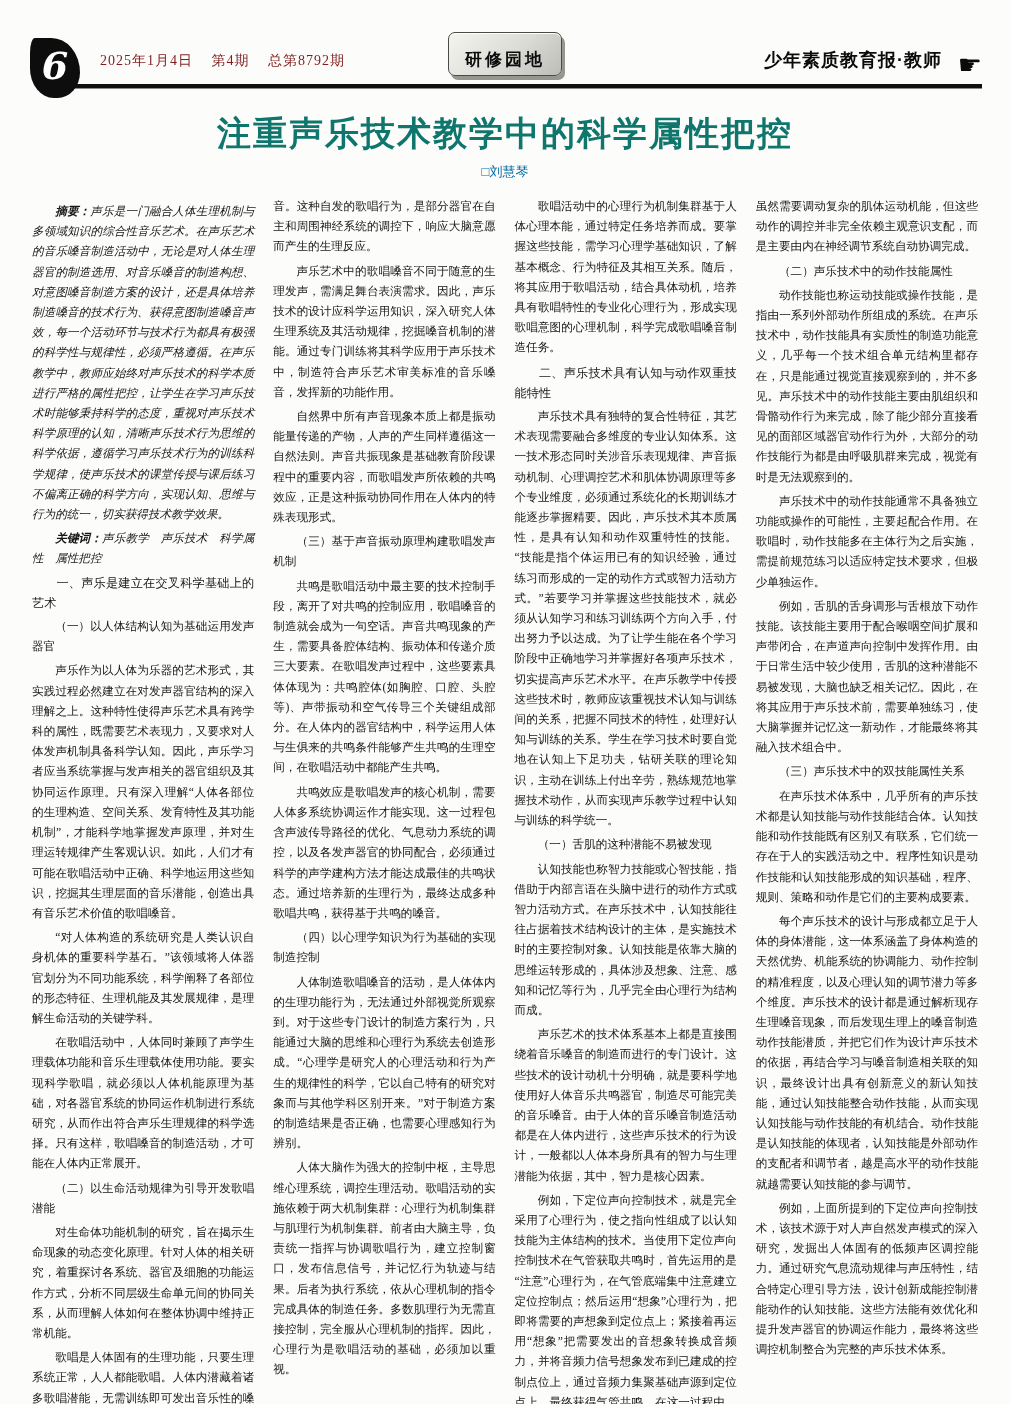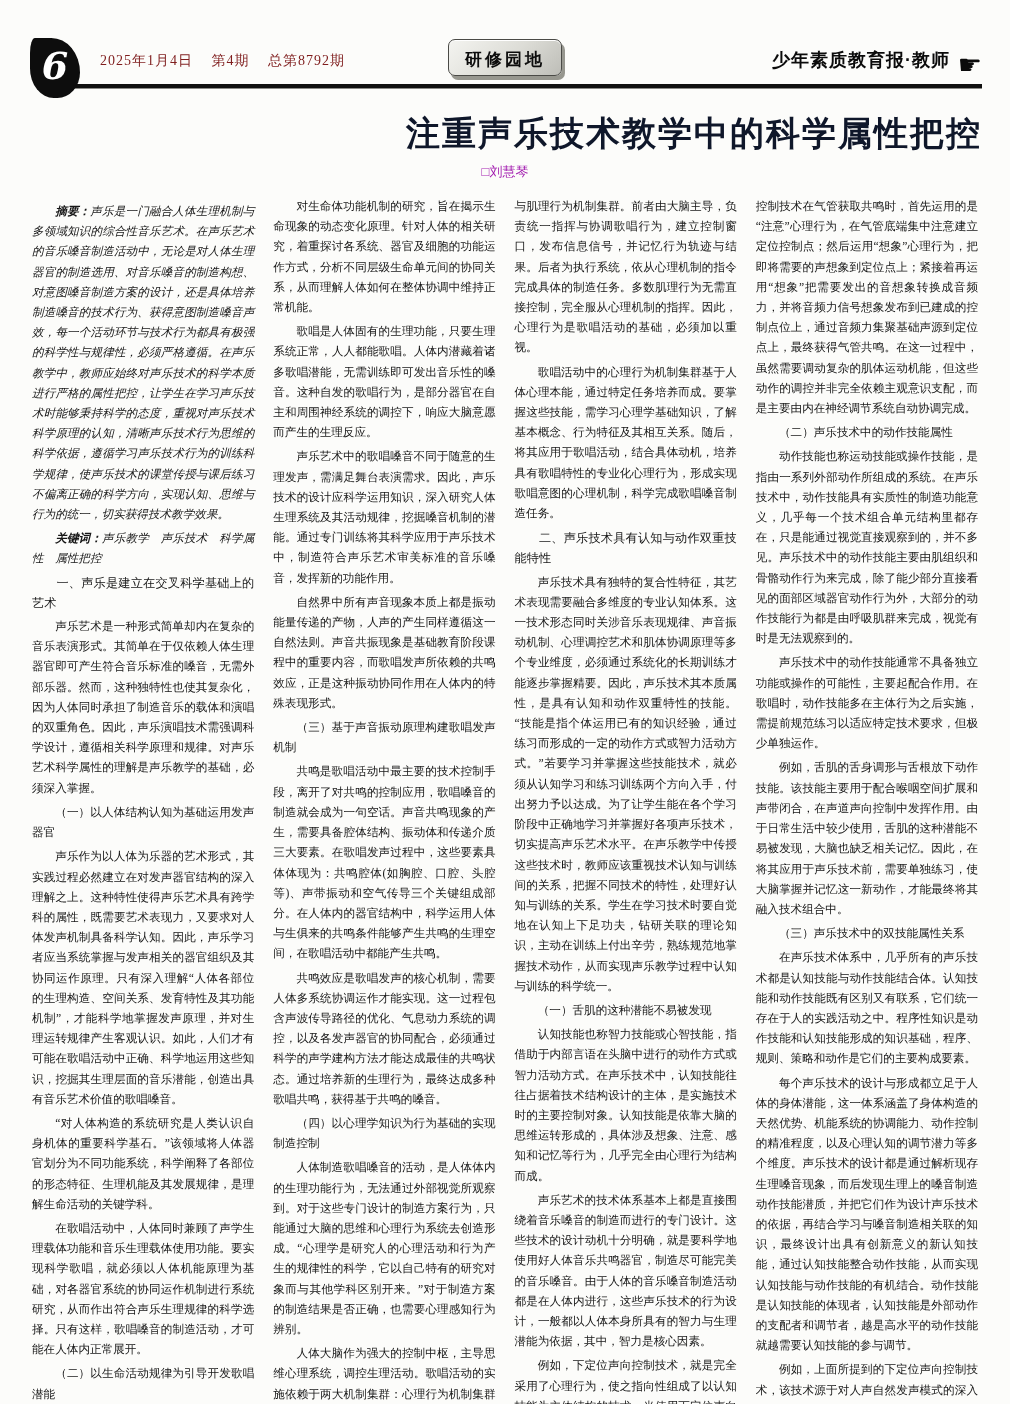--- a/index.html
+++ b/index.html
@@ -29,54 +29,54 @@
     transform:translateY(-2px);
   }
   .date-line{
     position:absolute;left:72px;bottom:14px;
     font-size:14px;letter-spacing:1px;color:#7f1d1d;
     font-family:"Liberation Serif",serif;
   }
   .date-line span{margin-right:14px;}
   .column-badge{
     position:absolute;left:50%;transform:translateX(-50%);bottom:8px;
-    padding:8px 16px 4px;
+    padding:15px 16px 4px;
     font-size:17px;font-weight:bold;letter-spacing:3px;color:#0c0c0c;
     font-family:"Liberation Sans",sans-serif;
     background:linear-gradient(135deg,#f4f4f0 0%,#dcdcd6 55%,#bdbdb7 100%);
     border:1px solid #4a4a46;
     border-radius:7px;
     box-shadow:3px 4px 0 #97978f, inset 0 1px 0 #ffffff;
   }
   .masthead-right{
-    position:absolute;right:32px;bottom:12px;
+    position:absolute;right:40px;bottom:12px;
     font-size:18px;font-weight:bold;letter-spacing:1px;color:#0b0b0b;
     font-family:"Liberation Sans",sans-serif;
     white-space:nowrap;
   }
   .hand-icon{
     position:absolute;right:0px;bottom:6px;
     font-size:27px;line-height:1;color:#0b0b0b;
     font-family:"DejaVu Sans",sans-serif;
   }
   .header-rule{
     height:4px;background:#101010;
     border-bottom:1px solid #8a8a86;
     margin-left:34px;
   }
   
   .article-title{
     margin:22px 0 6px;
-    text-align:right;
+    text-align:center;
     font-family:"Liberation Sans","DejaVu Sans",sans-serif;
-    font-size:34px;font-weight:900;letter-spacing:2px;color:#0f172a;
+    font-size:34px;font-weight:900;letter-spacing:2px;color:#0f766e;
   }
   .article-author{
     text-align:center;
-    font-size:13px;color:#a21caf;
+    font-size:13px;color:#0369a1;
     margin-bottom:16px;
     font-family:Liberation Sans, sans-serif;
   }
   
   .article-columns{
     height:1224px;
     column-count:4;
     column-gap:11px;
     column-fill:auto;
     text-align:justify;
@@ -119,21 +119,20 @@
   </header>
   <div class="header-rule"></div>
 
   <h1 class="article-title">注重声乐技术教学中的科学属性把控</h1>
   <div class="article-author">□刘慧琴</div>
 
   <div class="article-columns">
       <div class="blk b-abstract"><span class="blk-label">摘要：</span>声乐是一门融合人体生理机制与多领域知识的综合性音乐艺术。在声乐艺术的音乐嗓音制造活动中，无论是对人体生理器官的制造选用、对音乐嗓音的制造构想、对意图嗓音制造方案的设计，还是具体培养制造嗓音的技术行为、获得意图制造嗓音声效，每一个活动环节与技术行为都具有极强的科学性与规律性，必须严格遵循。在声乐教学中，教师应始终对声乐技术的科学本质进行严格的属性把控，让学生在学习声乐技术时能够秉持科学的态度，重视对声乐技术科学原理的认知，清晰声乐技术行为思维的科学依据，遵循学习声乐技术行为的训练科学规律，使声乐技术的课堂传授与课后练习不偏离正确的科学方向，实现认知、思维与行为的统一，切实获得技术教学效果。</div>
       <div class="blk b-keywords"><span class="blk-label">关键词：</span>声乐教学　声乐技术　科学属性　属性把控</div>
       <div class="blk b-heading">一、声乐是建立在交叉科学基础上的艺术</div>
-      <div class="blk b-para">声乐艺术是一种形式简单却内在复杂的音乐表演形式。其简单在于仅依赖人体生理器官即可产生符合音乐标准的嗓音，无需外部乐器。然而，这种独特性也使其复杂化，因为人体同时承担了制造音乐的载体和演唱的双重角色。因此，声乐演唱技术需强调科学设计，遵循相关科学原理和规律。对声乐艺术科学属性的理解是声乐教学的基础，必须深入掌握。</div>
       <div class="blk b-subheading">（一）以人体结构认知为基础运用发声器官</div>
       <div class="blk b-para">声乐作为以人体为乐器的艺术形式，其实践过程必然建立在对发声器官结构的深入理解之上。这种特性使得声乐艺术具有跨学科的属性，既需要艺术表现力，又要求对人体发声机制具备科学认知。因此，声乐学习者应当系统掌握与发声相关的器官组织及其协同运作原理。只有深入理解“人体各部位的生理构造、空间关系、发育特性及其功能机制”，才能科学地掌握发声原理，并对生理运转规律产生客观认识。如此，人们才有可能在歌唱活动中正确、科学地运用这些知识，挖掘其生理层面的音乐潜能，创造出具有音乐艺术价值的歌唱嗓音。</div>
       <div class="blk b-para">“对人体构造的系统研究是人类认识自身机体的重要科学基石。”该领域将人体器官划分为不同功能系统，科学阐释了各部位的形态特征、生理机能及其发展规律，是理解生命活动的关键学科。</div>
       <div class="blk b-para">在歌唱活动中，人体同时兼顾了声学生理载体功能和音乐生理载体使用功能。要实现科学歌唱，就必须以人体机能原理为基础，对各器官系统的协同运作机制进行系统研究，从而作出符合声乐生理规律的科学选择。只有这样，歌唱嗓音的制造活动，才可能在人体内正常展开。</div>
       <div class="blk b-subheading">（二）以生命活动规律为引导开发歌唱潜能</div>
       <div class="blk b-para">对生命体功能机制的研究，旨在揭示生命现象的动态变化原理。针对人体的相关研究，着重探讨各系统、器官及细胞的功能运作方式，分析不同层级生命单元间的协同关系，从而理解人体如何在整体协调中维持正常机能。</div>
       <div class="blk b-para">歌唱是人体固有的生理功能，只要生理系统正常，人人都能歌唱。人体内潜藏着诸多歌唱潜能，无需训练即可发出音乐性的嗓音。这种自发的歌唱行为，是部分器官在自主和周围神经系统的调控下，响应大脑意愿而产生的生理反应。</div>
       <div class="blk b-para">声乐艺术中的歌唱嗓音不同于随意的生理发声，需满足舞台表演需求。因此，声乐技术的设计应科学运用知识，深入研究人体生理系统及其活动规律，挖掘嗓音机制的潜能。通过专门训练将其科学应用于声乐技术中，制造符合声乐艺术审美标准的音乐嗓音，发挥新的功能作用。</div>
       <div class="blk b-para">自然界中所有声音现象本质上都是振动能量传递的产物，人声的产生同样遵循这一自然法则。声音共振现象是基础教育阶段课程中的重要内容，而歌唱发声所依赖的共鸣效应，正是这种振动协同作用在人体内的特殊表现形式。</div>
       <div class="blk b-subheading">（三）基于声音振动原理构建歌唱发声机制</div>

